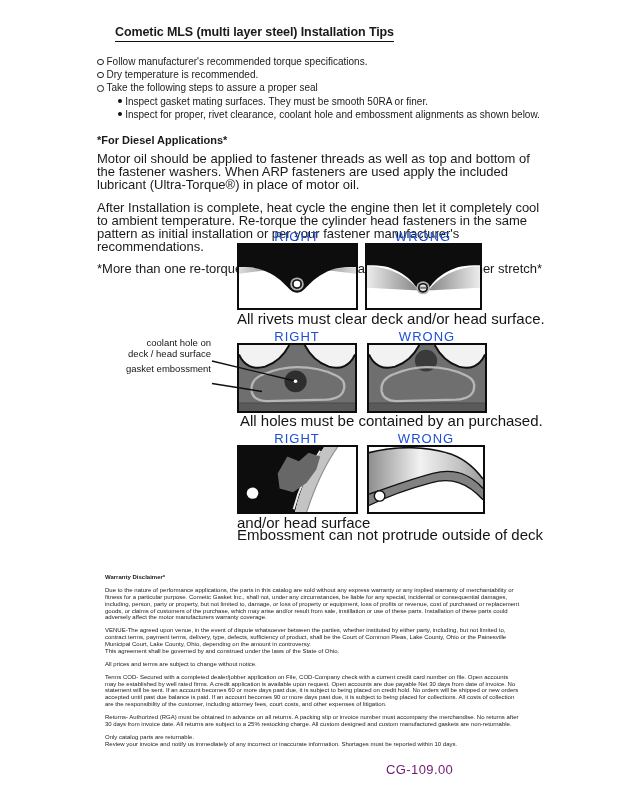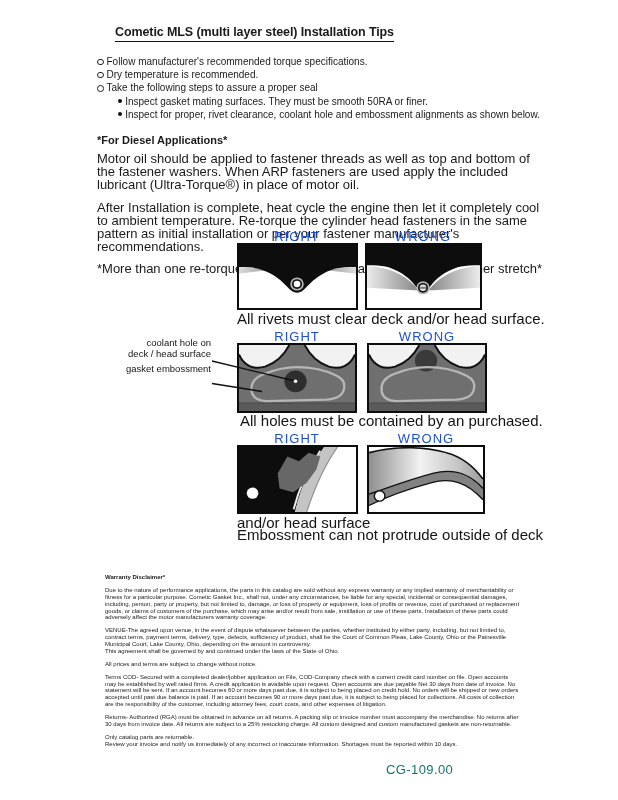--- a/index.html
+++ b/index.html
@@ -31,21 +31,21 @@
   .sideLabel { position:absolute; width:111px; text-align:right; font-size:9.5px;
                line-height:10.5px; color:#141414; }
   .overlay { position:absolute; z-index:5; pointer-events:none; }
 
   
   .disclaimer { position:absolute; left:105px; top:574px; width:416px;
                 font-size:6px; line-height:6.8px; color:#222; }
   .disclaimer p { margin:0 0 6.2px 0; }
   .disclaimer p.tight { margin:0; }
   .disclaimer .dh { font-weight:bold; margin-bottom:6.5px; }
-  .code { position:absolute; left:386px; top:762px; font-size:13px; letter-spacing:0.4px; color:#0f766e; }
+  .code { position:absolute; left:386px; top:762px; font-size:13px; letter-spacing:0.4px; color:#701a75; }
 </style>
 </head>
 <body>
 
 <div class="page">
 
   <div class="content">
     <div class="titleWrap"><span class="title">Cometic MLS (multi layer steel) Installation Tips</span></div>
 
     <div class="tip-row">

